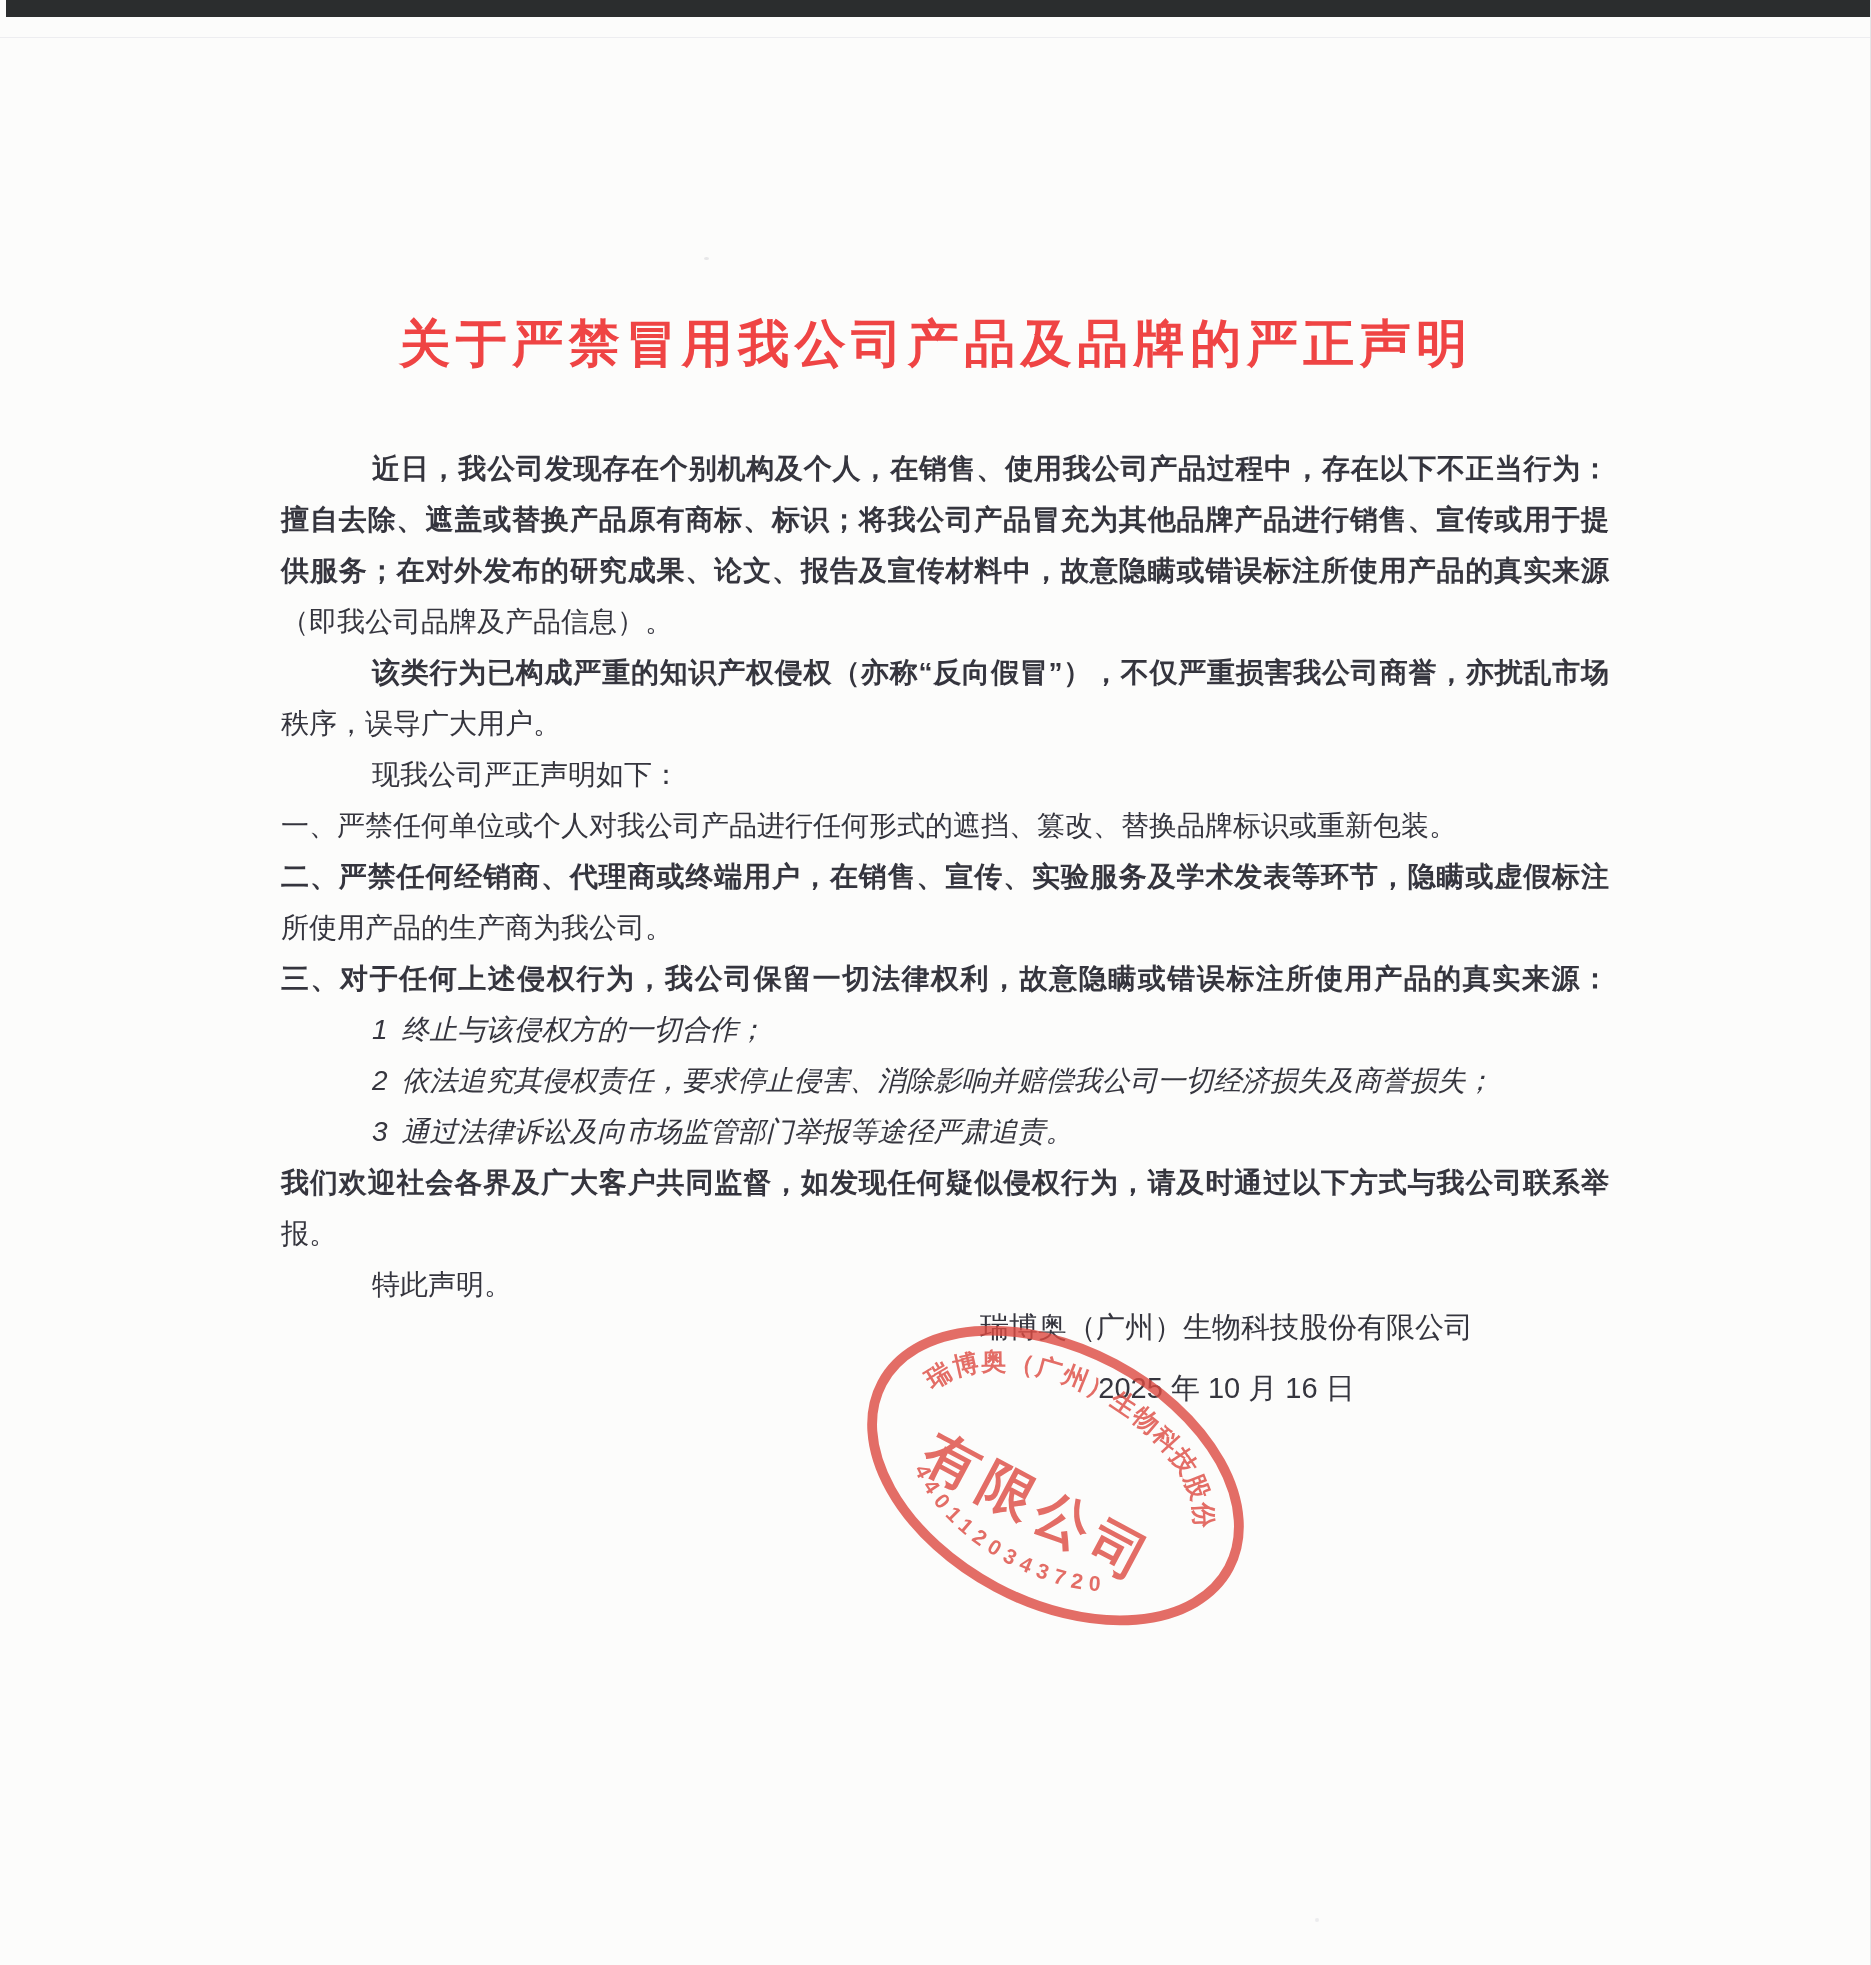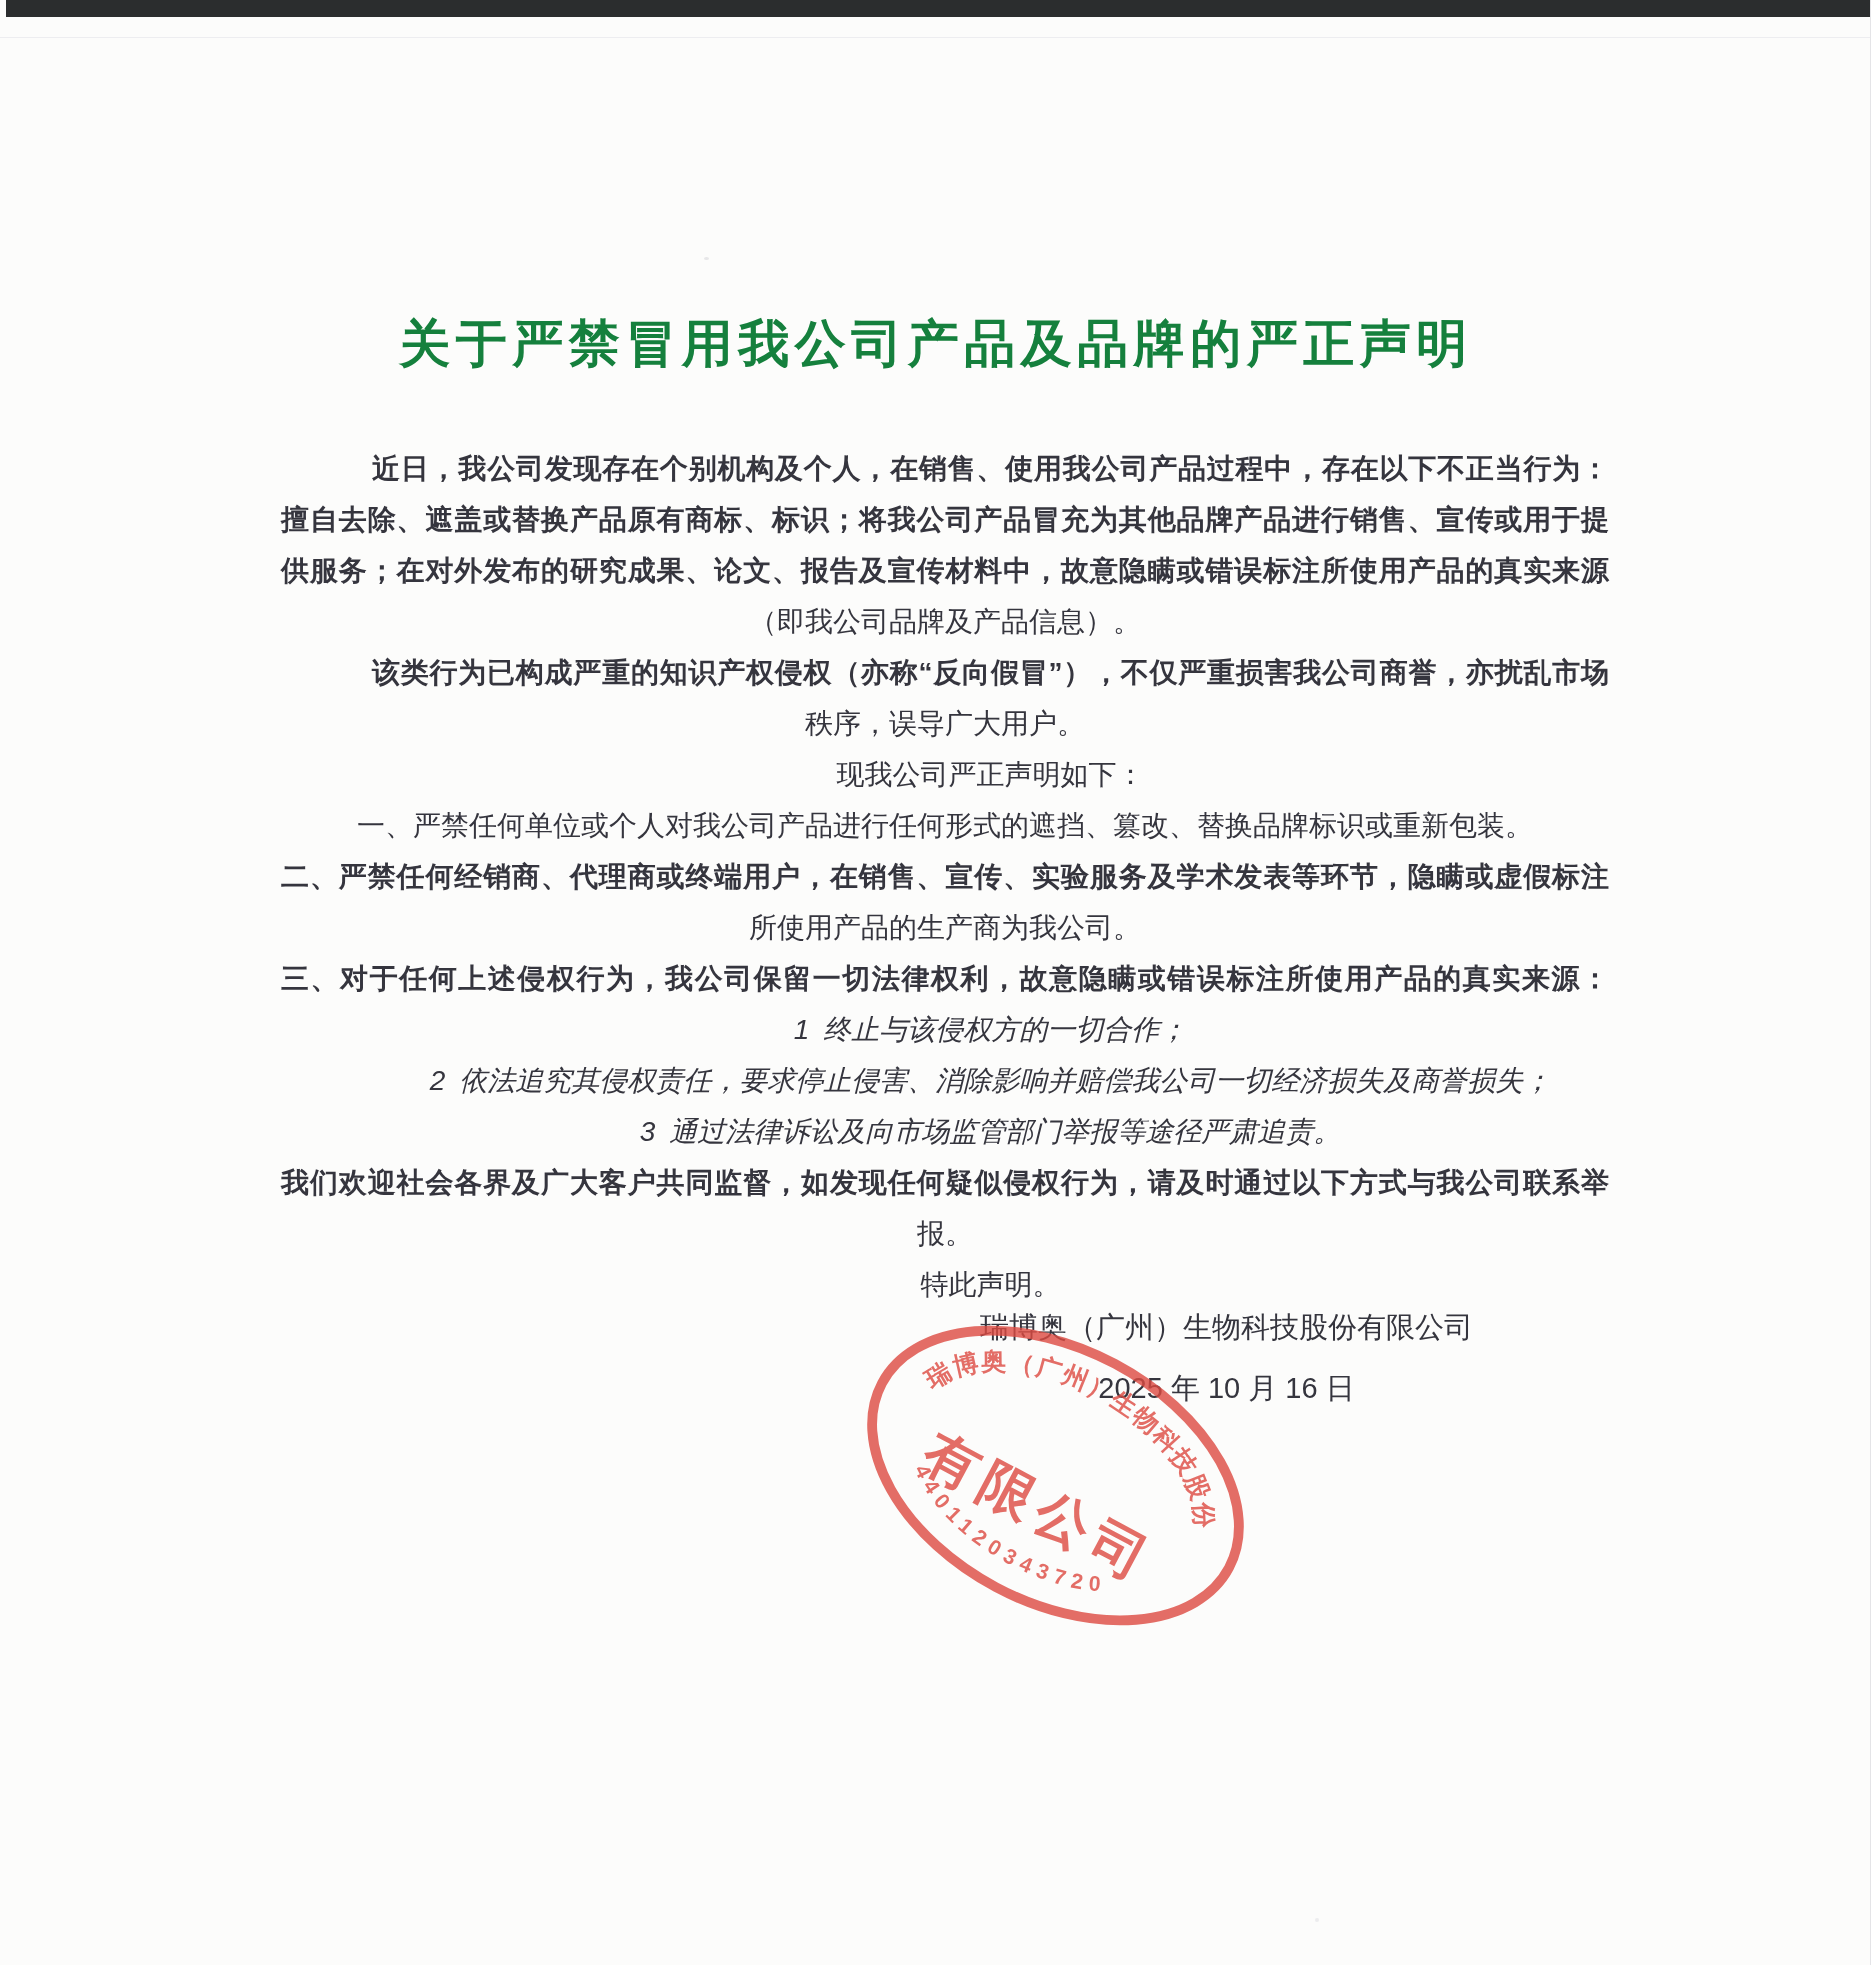--- a/index.html
+++ b/index.html
@@ -29,29 +29,29 @@
   .speck-2 { left: 704px; top: 257px; width: 4.7px; height: 3.1px; background: #dcdcdf; }
   .speck-3 { left: 1315px; top: 1918px; width: 3.9px; height: 3.9px; background: #e3e3e6; }
 
   
   .title {
     position: absolute; top: 310px; left: 0; width: 100%;
     margin: 0;
     text-align: center;
     font-size: 51px; font-weight: bold;
     letter-spacing: 5.5px;
-    color: #15803d;
+    color: #ef4444;
   }
 
   
   .body-text {
     position: absolute; left: 281px; top: 443px; width: 1328px;
     font-size: 28px; line-height: 51px; color: #35353e;
   }
-  .line { min-height: 51px; text-align: center; }
+  .line { min-height: 51px; }
   .line.indent { text-indent: 91px; }
   .line.sub { padding-left: 91px; font-style: italic; }
   .line.j { text-align: justify; text-align-last: justify; text-justify: inter-character; font-weight: bold; }
 
   
   .signature {
     position: absolute; left: 963px; top: 1308px; width: 527px;
     font-size: 29px; line-height: 39px; color: #35353e;
     text-align: center; z-index: 2;
   }

